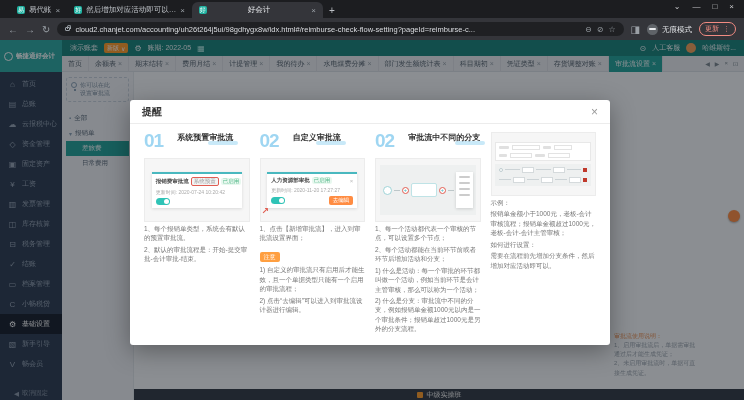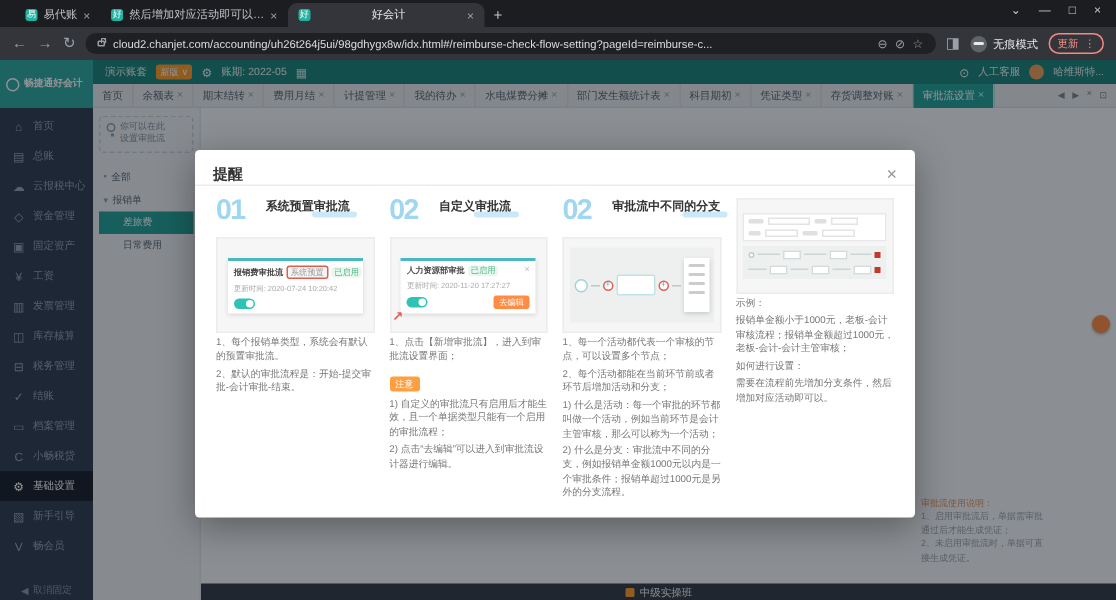--- a/index.html
+++ b/index.html
@@ -72,21 +72,21 @@
   .helpblk { position:absolute; right:8px; bottom:22px; width:122px; font-size:6px; line-height:1.55; color:#9aa3ad; }
   .helpblk .hl0 { color:#e8935a; }
   .fab { position:absolute; right:4px; top:138px; width:12px; height:12px; border-radius:50%; background:#ff8c42; box-shadow:0 1px 2px rgba(0,0,0,.3); }
   .banner { position:absolute; left:0; right:0; bottom:0; height:11px; background:#343b45; display:flex; align-items:center; justify-content:center; gap:4px; color:#f0f0f0; font-size:7px; }
   .bic { width:6px; height:6px; background:#ff9d2b; border-radius:1px; }
 
   .dim { position:absolute; inset:0; background:rgba(8,14,20,0.45); z-index:5; }
 
   
   .modal { position:absolute; left:130px; top:60px; width:480px; height:245px; background:#fff; border-radius:3px; box-shadow:0 6px 24px rgba(0,0,0,.35); z-index:10; display:flex; flex-direction:column; }
-  .mhead { height:24px; border-bottom:1px solid #ececec; display:flex; align-items:flex-end; padding:0 12px; }
+  .mhead { height:24px; border-bottom:1px solid #ececec; display:flex; align-items:center; padding:0 12px; }
   .mtitle { font-size:10px; font-weight:bold; color:#333; }
   .mclose { margin-left:auto; color:#999; font-size:12px; }
   .mbody { flex:1; padding:8px 14px 8px; display:grid; grid-template-columns:repeat(4,1fr); gap:10px; overflow:hidden; }
   .col { min-width:0; }
   .chead { display:flex; align-items:flex-start; gap:14px; height:22px; margin-bottom:4px; }
   .cnum { font-size:19px; font-weight:bold; color:#9fd6f2; line-height:0.9; letter-spacing:-1px; }
   .ctitle { font-size:8px; font-weight:bold; color:#333; position:relative; z-index:1; padding-bottom:2px; white-space:nowrap; }
   .ctitle:after { content:""; position:absolute; right:-5px; bottom:0; width:30px; height:4px; background:#c9e9f8; border-radius:2px; z-index:-1; }
   .cardbox { height:64px; background:#f6f6f6; border:1px solid #ececec; display:flex; align-items:center; justify-content:center; position:relative; }
   .mini { width:90px; background:#fff; border-top:2px solid #49b8bf; box-shadow:0 1px 3px rgba(0,0,0,.12); padding:3px 4px; font-size:5.5px; position:relative; }

